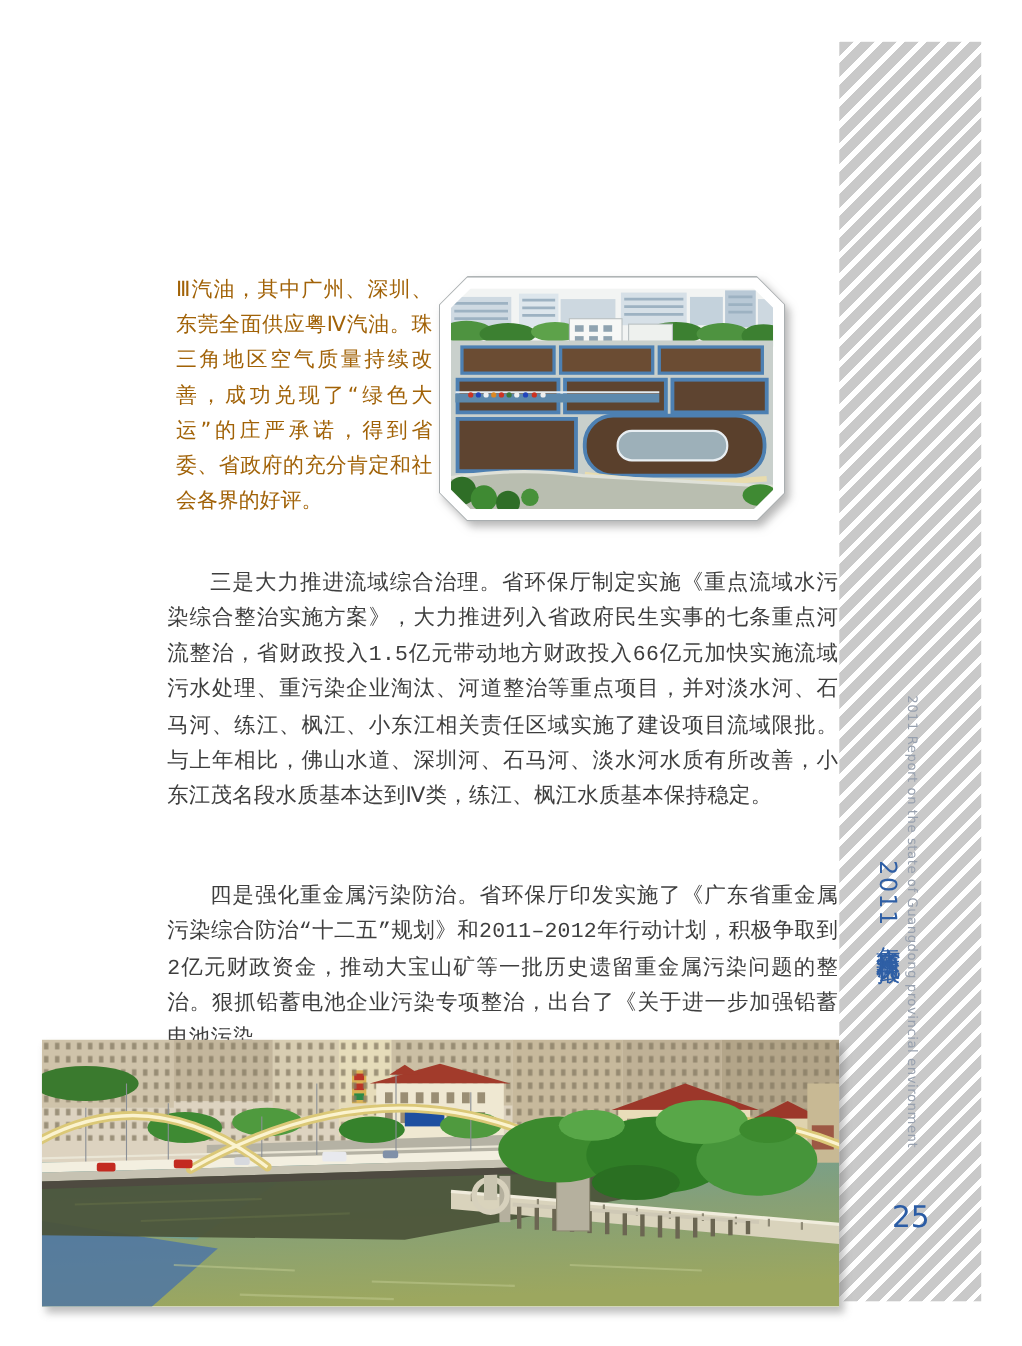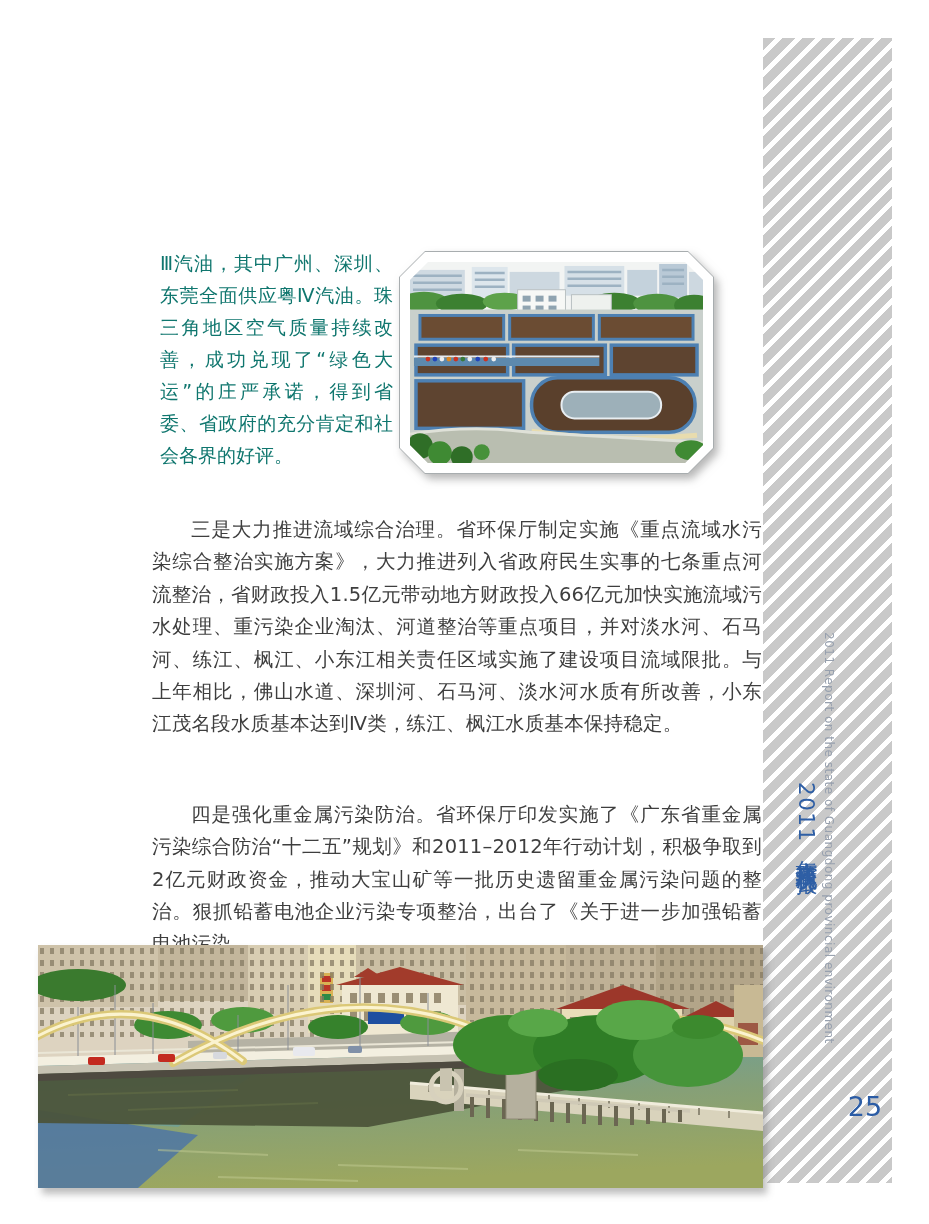--- a/index.html
+++ b/index.html
@@ -40,44 +40,44 @@
     font-weight: 500;
     white-space: nowrap;
   }
   .page-number {
     position: absolute;
     left: 806px; top: 1091px;
     width: 44px;
     text-align: center;
     font-size: 27px;
     color: #2b5ca5;
-    margin-left: 37px;
   }
 
   
   .intro-block {
     position: absolute;
     left: 160px; top: 247px;
     width: 233px;
     font-size: 19px;
     line-height: 32px;
-    color: #0f766e;
+    color: #a16207;
     text-align: justify;
     text-justify: inter-character;
   }
   .body-text {
     position: absolute;
     left: 152px; top: 514px;
     width: 610px;
     font-size: 19.5px;
     line-height: 32.4px;
     color: #3e3e3e;
     text-align: justify;
     text-justify: inter-character;
     letter-spacing: 0.2px;
+    font-family: Liberation Mono, monospace;
   }
   .body-text p { margin: 0; text-indent: 2em; }
   .body-text p + p { margin-top: 58px; }
 
   
   .photo-top {
     position: absolute;
     left: 399px; top: 251px;
     width: 315px; height: 223px;
     filter: drop-shadow(4px 5px 4px rgba(110,110,110,0.5));

